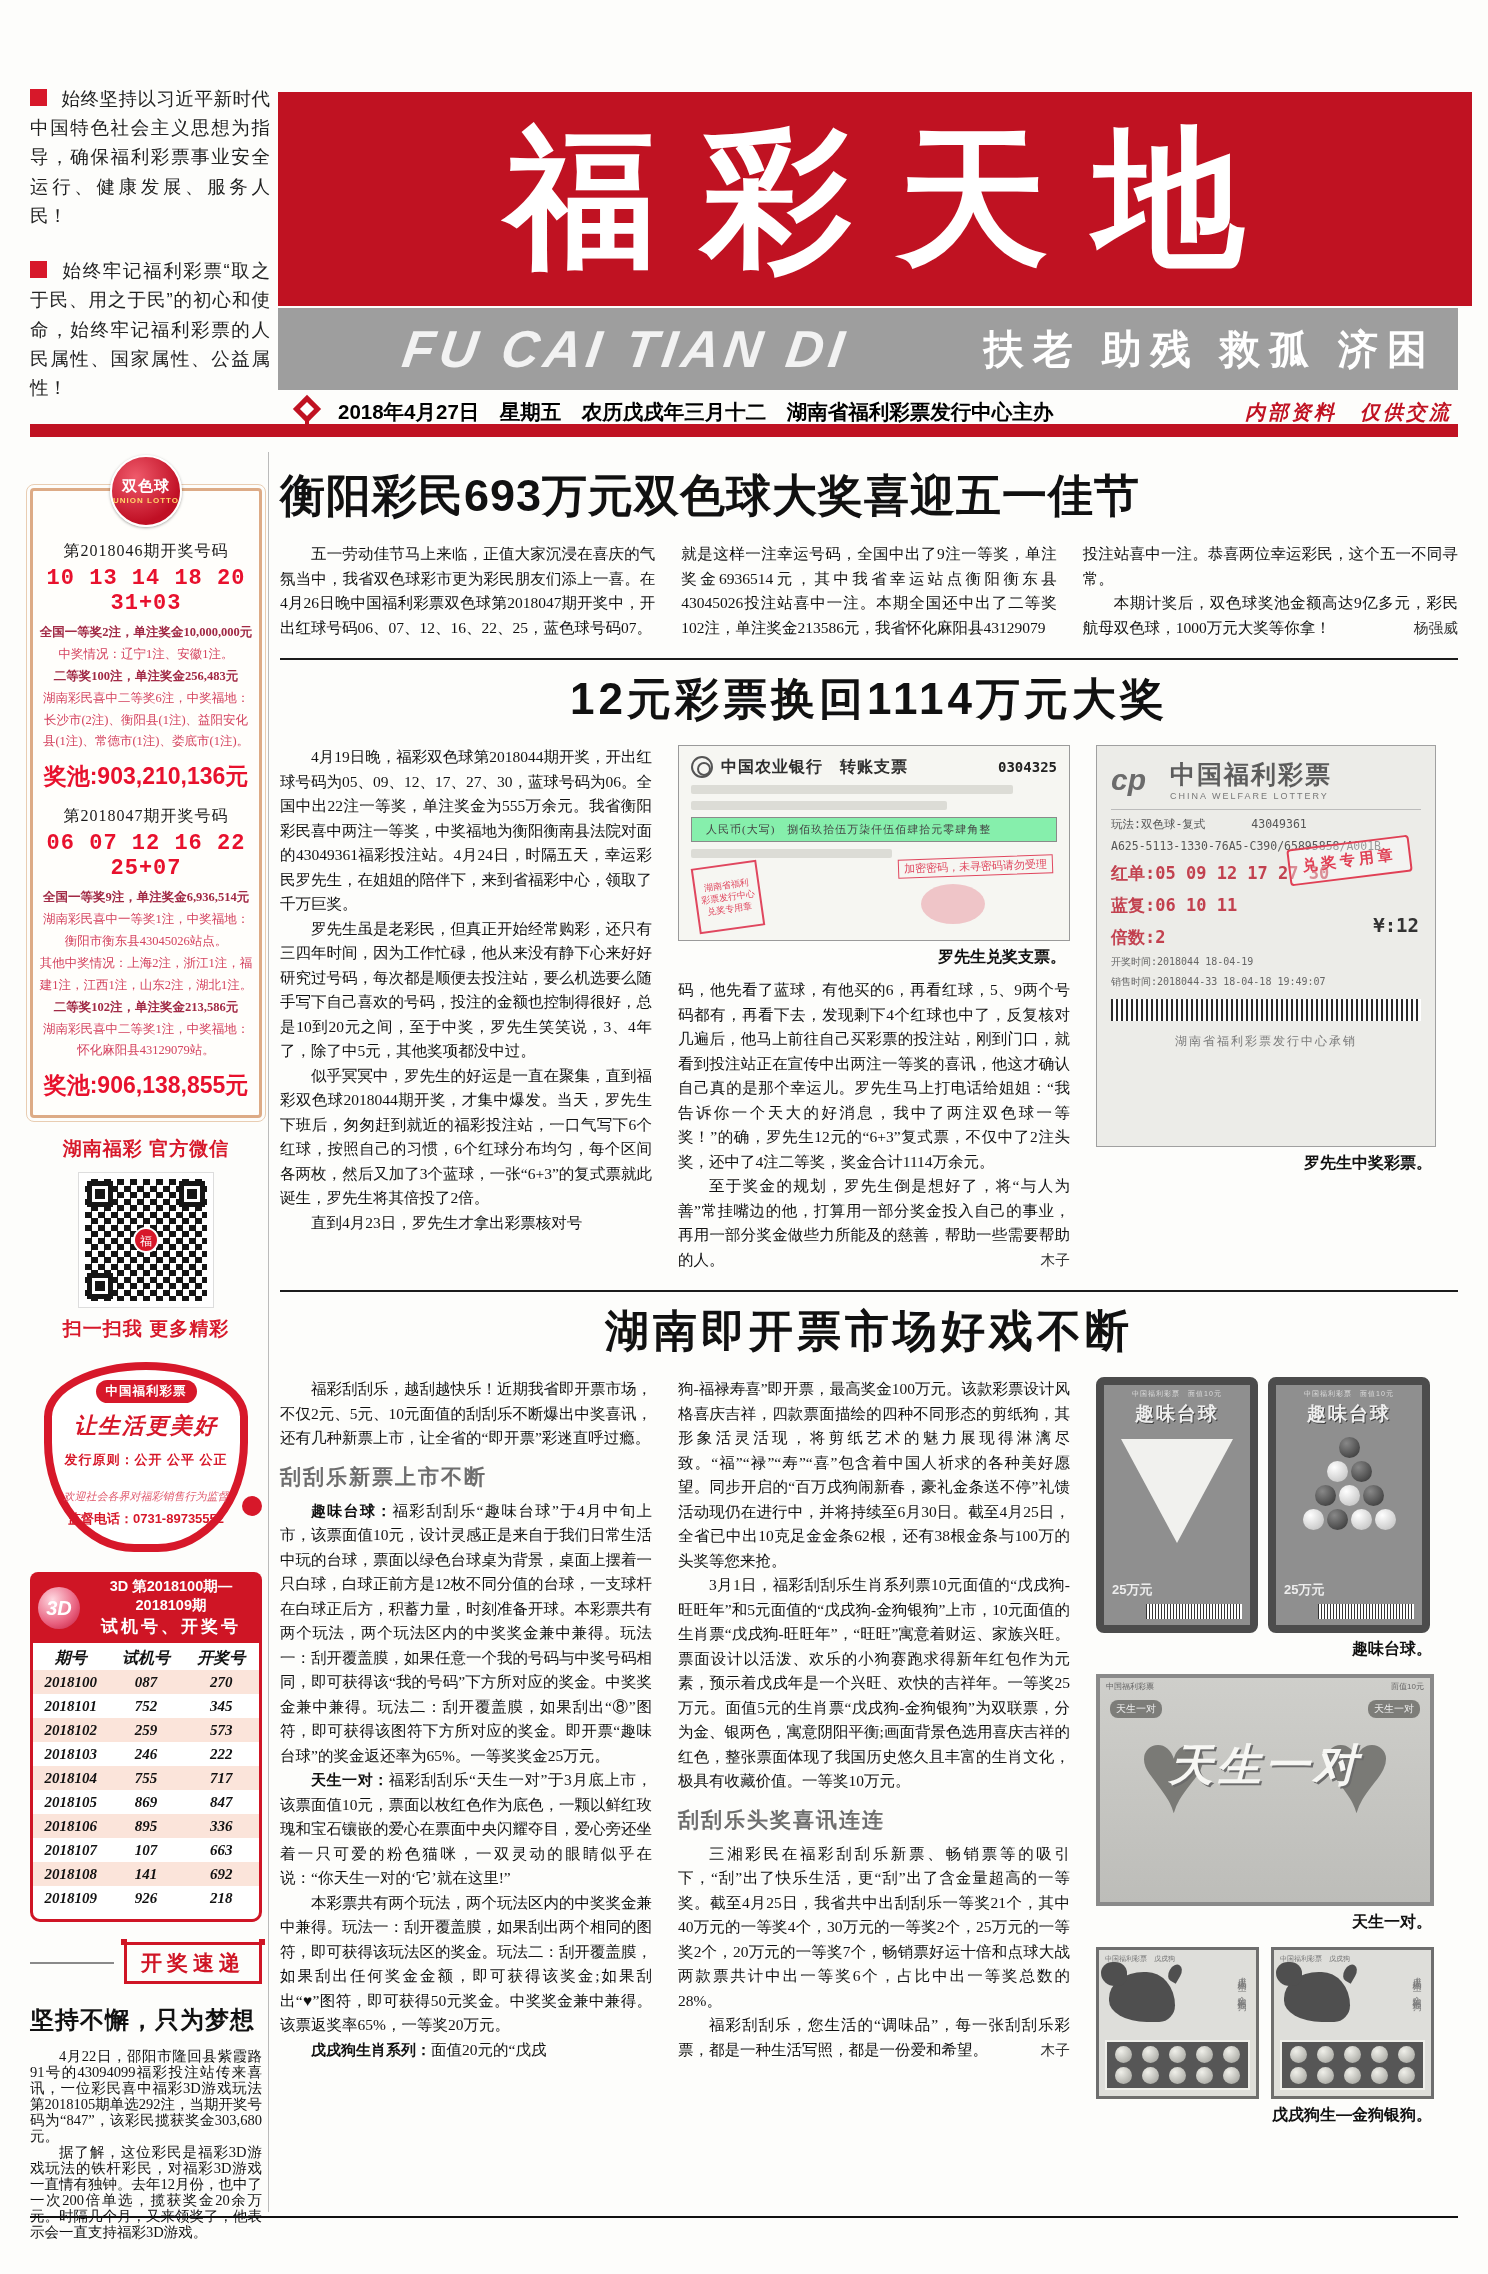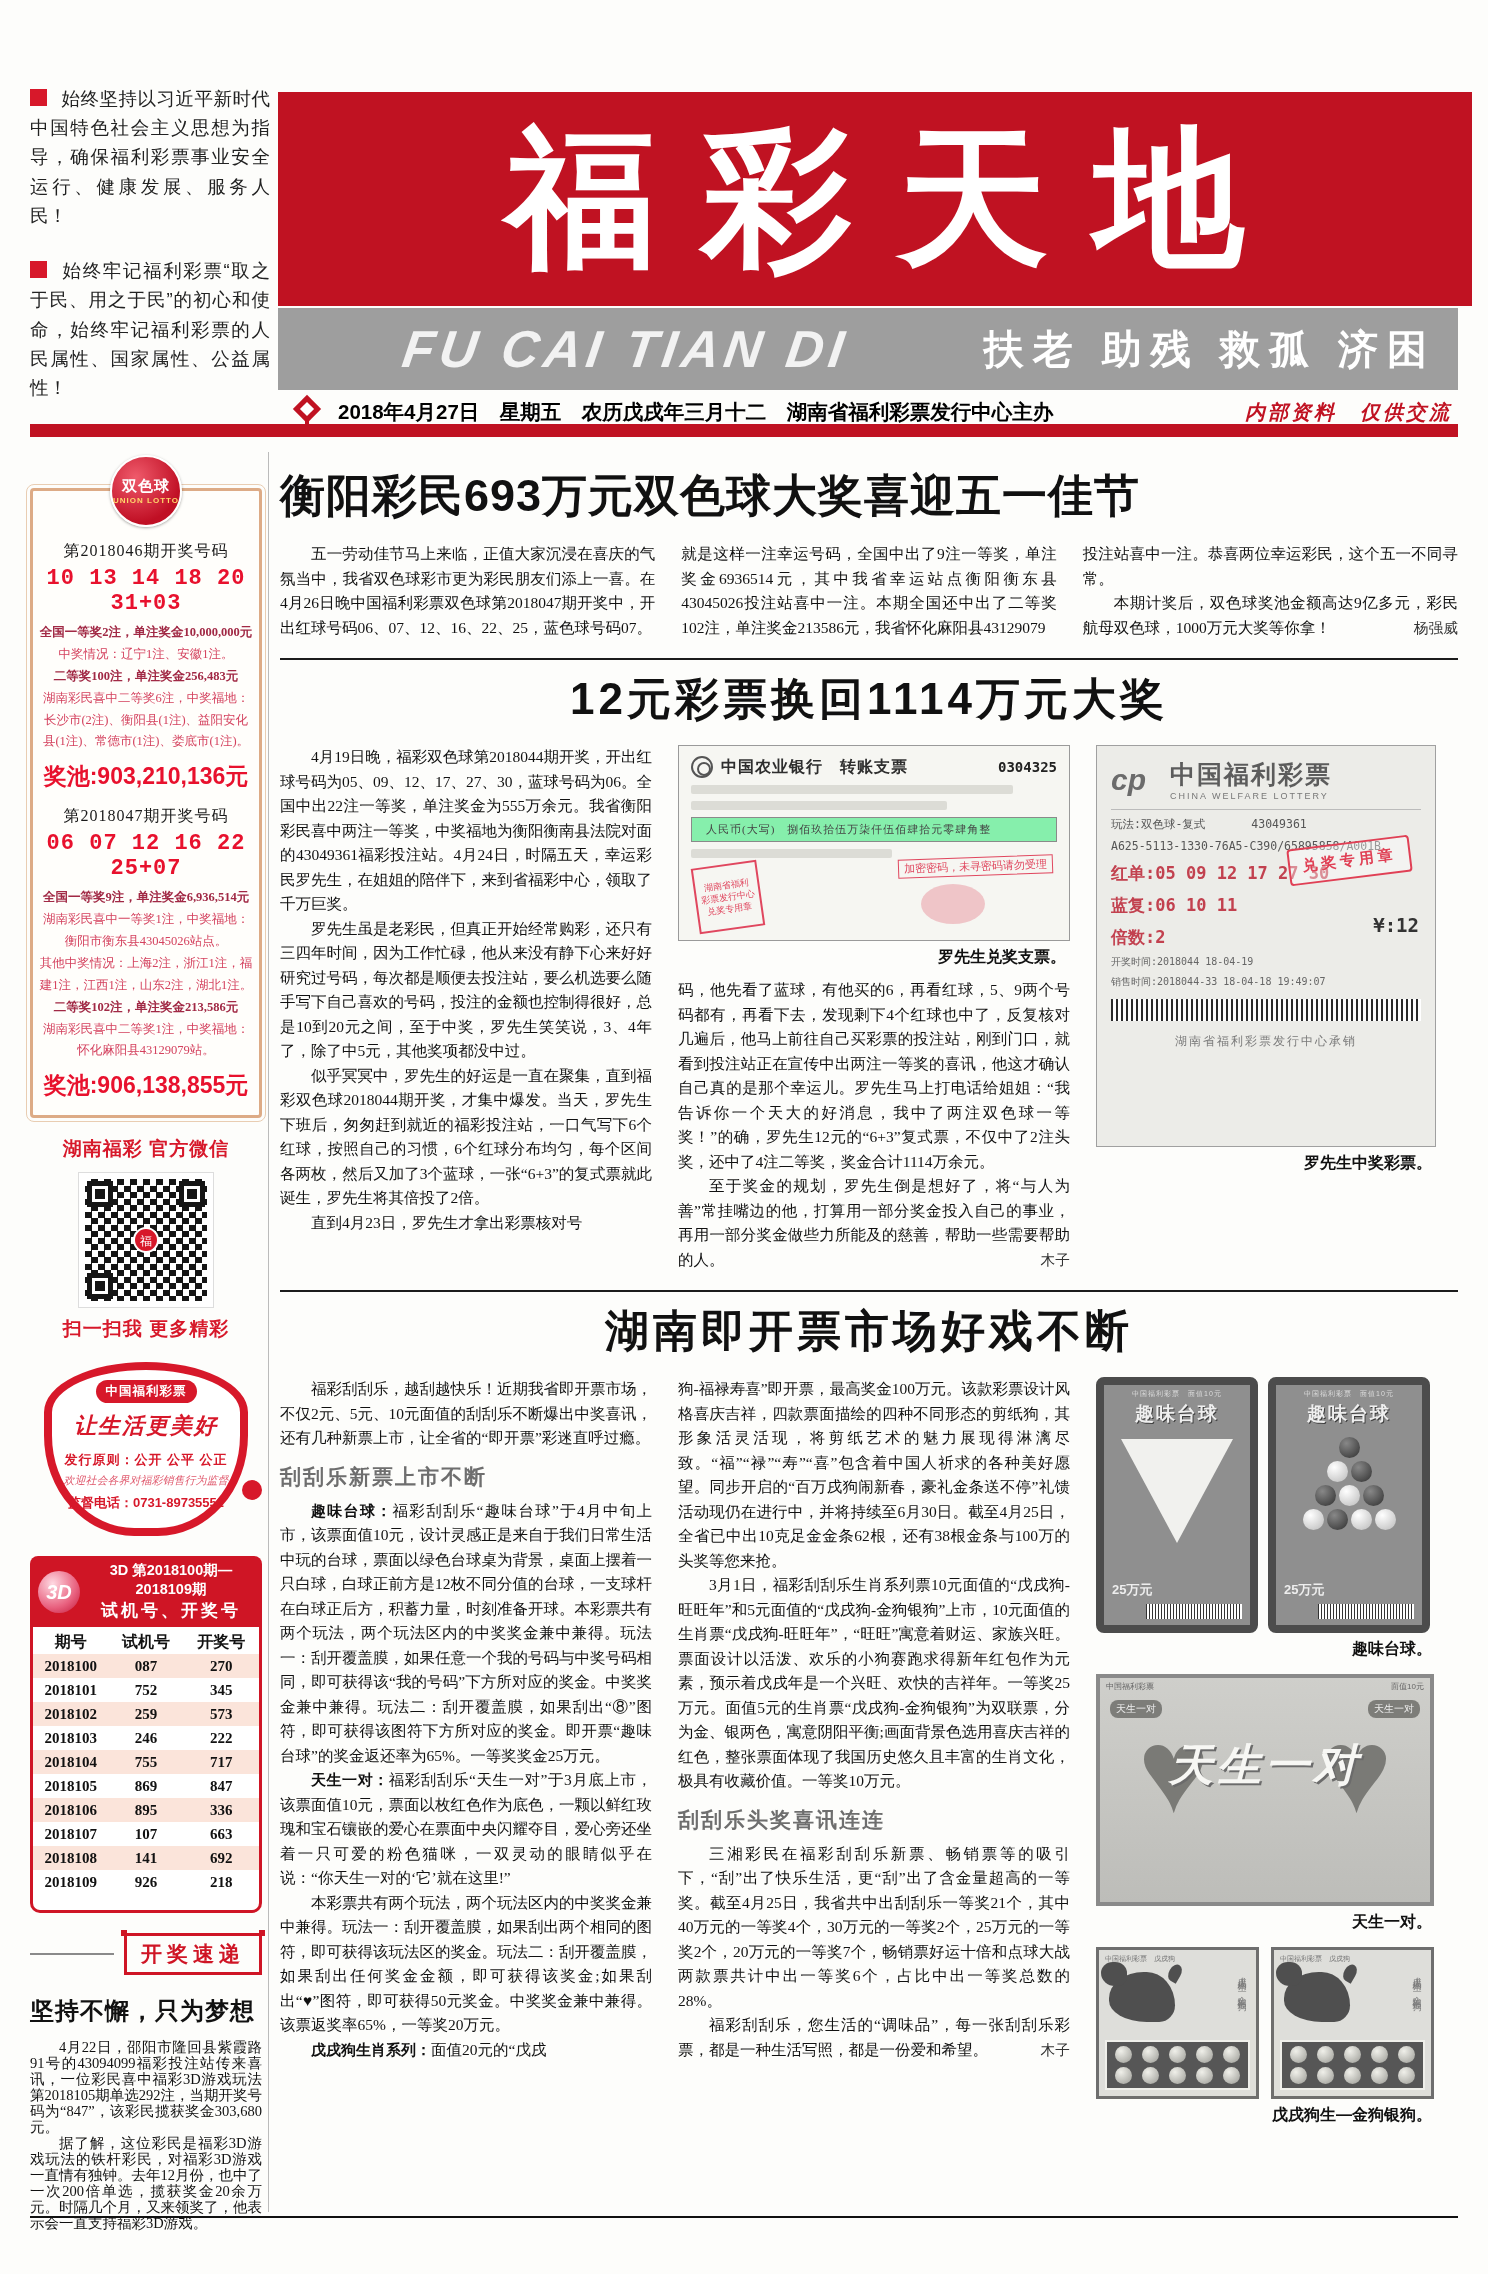--- a/index.html
+++ b/index.html
@@ -62,32 +62,32 @@
   .wechat-tip { color:#d7182a; font-family:"Liberation Sans",sans-serif; font-weight:bold; font-size:19px; letter-spacing:1px; }
 
   .sloganbox { width:204px; margin:20px auto 0; border:8px solid #d7182a; border-radius:52% 52% 46% 46% / 30% 30% 60% 60%;
                background:#fff; text-align:center; padding:10px 6px 16px; position:relative; }
   .sloganbox::after { content:""; position:absolute; right:-22px; bottom:28px; width:20px; height:20px; border-radius:50%; background:#d7182a; }
   .slogan-brand { display:inline-block; background:#d7182a; color:#fff; border-radius:12px; font-family:"Liberation Sans",sans-serif;
                   font-weight:bold; font-size:12.5px; padding:3px 10px; letter-spacing:1px; }
   .slogan-motto { color:#d7182a; font-family:"DejaVu Serif",serif; font-style:italic; font-weight:bold;
                   font-size:22px; letter-spacing:2px; margin:8px 0 10px; }
   .slogan-l1 { color:#d7182a; font-weight:bold; font-size:13px; letter-spacing:1px; font-family:"Liberation Sans",sans-serif; }
-  .slogan-l2 { color:#e05a6e; font-size:11px; margin-top:4px; font-family:"DejaVu Serif",serif; font-style:italic; }
+  .slogan-l2 { color:#e05a6e; font-size:11px; margin-top:20px; font-family:"DejaVu Serif",serif; font-style:italic; }
   .slogan-l3 { color:#d7182a; font-weight:bold; font-size:13px; margin-top:6px; font-family:"Liberation Sans",sans-serif; }
 
   .t3dbox { margin-top:20px; }
   .t3d-head { background:#cf1525; border-radius:8px 8px 0 0; display:flex; align-items:center; padding:5px 8px; color:#fff; }
   .t3d-logo { width:42px; height:42px; border-radius:50%; background:radial-gradient(circle at 35% 30%, #ffd9e2, #e8607e 60%, #c01535);
               color:#fff; font-family:"Liberation Sans",sans-serif; font-weight:900; font-style:italic; font-size:20px;
               line-height:42px; text-align:center; margin-right:8px; flex:none; }
   .t3d-titles { flex:1; text-align:center; font-family:"Liberation Sans",sans-serif; }
   .t3d-t1 { font-size:14.5px; font-weight:bold; }
   .t3d-t2 { font-size:17px; font-weight:bold; letter-spacing:3px; }
-  .t3d-table { border:3px solid #cf1525; border-top:none; border-radius:0 0 10px 10px; background:#fff; overflow:hidden; padding:3px 0 16px; }
+  .t3d-table { border:3px solid #cf1525; border-top:none; border-radius:0 0 10px 10px; background:#fff; overflow:hidden; padding:3px 0 9px;font-style:italic; }
   .t3d-row { display:flex; font-family:"Liberation Serif",serif; font-weight:bold; font-size:15px; line-height:24px; }
   .t3d-row span { flex:1; text-align:center; }
   .t3d-row.hdr { font-size:16px; }
   .t3d-row:nth-child(even) { background:#fbe4da; }
 
   .express { display:flex; align-items:center; margin:20px 0 4px; }
   .express .line { flex:1; height:2px; background:#8a8a8a; margin-right:10px; }
   .express-badge { border:3px solid #cf1525; color:#cf1525; font-family:"Liberation Sans",sans-serif; font-weight:800;
                    font-size:21px; letter-spacing:5px; padding:4px 14px; position:relative; }
   .express-badge::before, .express-badge::after { content:""; position:absolute; width:6px; height:6px; background:#cf1525; top:-6px; }

